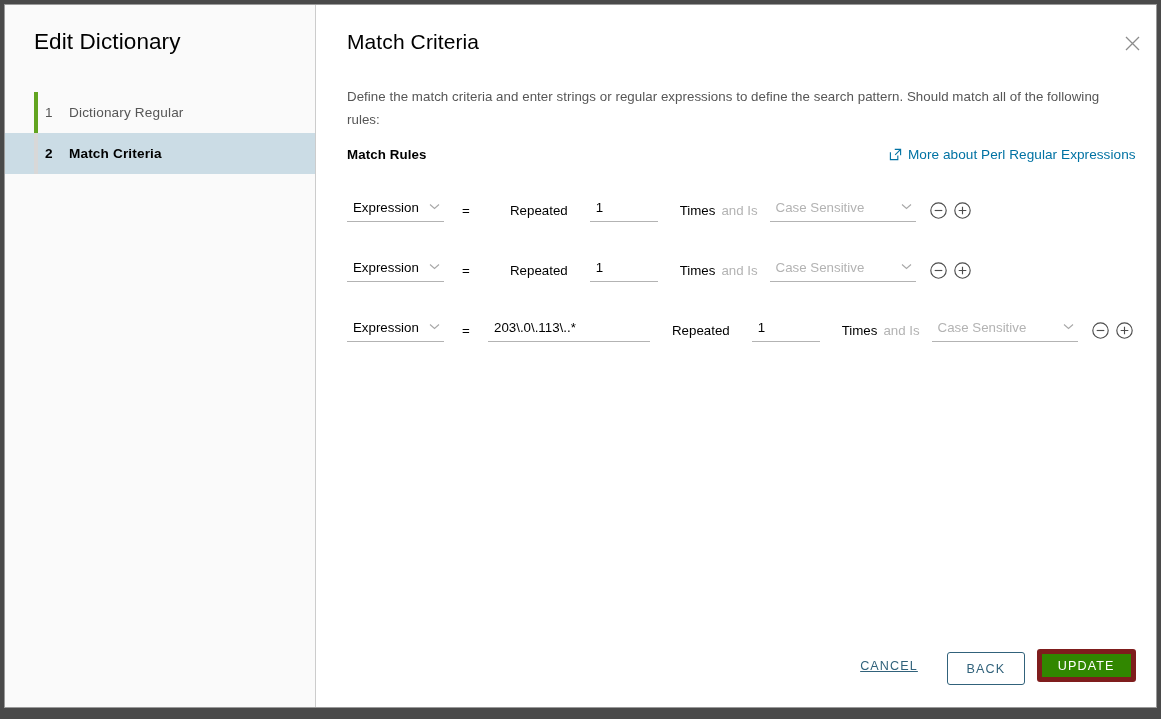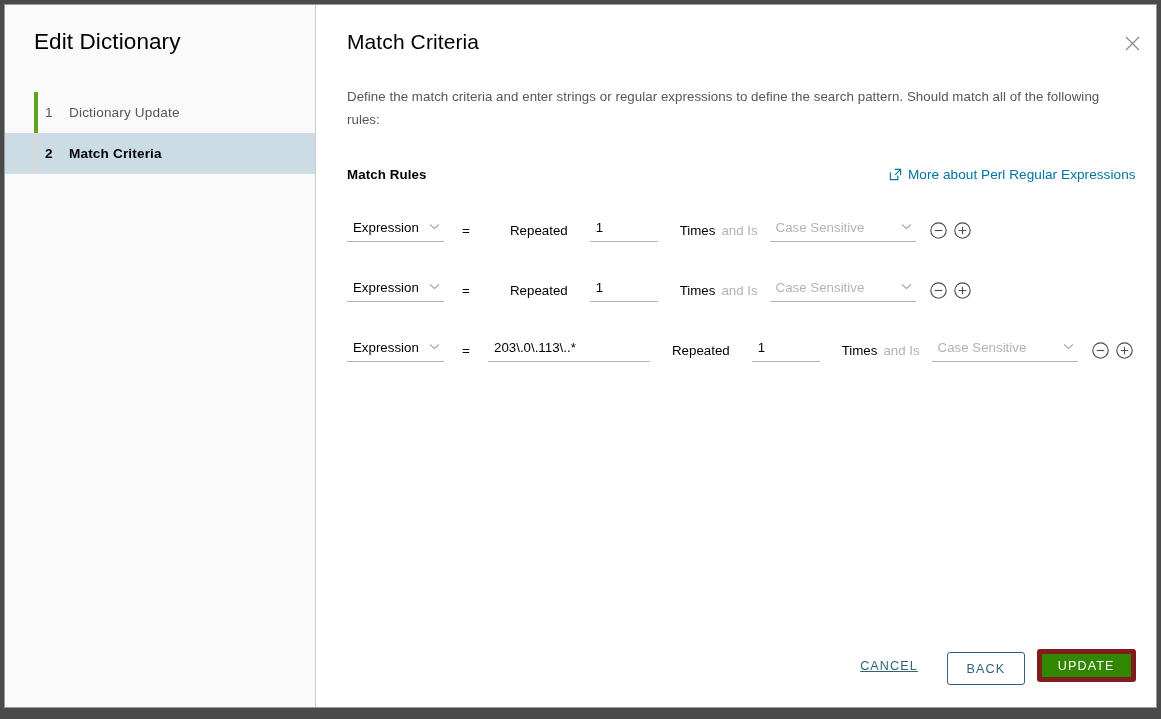--- a/index.html
+++ b/index.html
@@ -121,21 +121,21 @@
     color: #565656;
     max-width: 772px;
     letter-spacing: .05px;
   }
 
   
   .rules-head {
     display: flex;
     align-items: center;
     justify-content: space-between;
-    margin-top: 36px;
+    margin-top: 16px;
     gap: 35px;
   }
   .rules-label {
     font-size: 13.3px;
     font-weight: 700;
     color: #000000;
     letter-spacing: .1px;
   }
   .perl-link {
     display: inline-flex;
@@ -294,21 +294,21 @@
 <div class="modal">
 
   <aside class="wizard">
     <h1 class="wizard-title">Edit Dictionary</h1>
 
     <ul class="steps">
 
       <li class="step done">
         <span class="bar"></span>
         <span class="num">1</span>
-        <span class="lbl">Dictionary Update</span>
+        <span class="lbl">Dictionary Regular</span>
       </li>
 
       <li class="step active">
         <span class="bar"></span>
         <span class="num">2</span>
         <span class="lbl">Match Criteria</span>
       </li>
 
     </ul>
   </aside>

